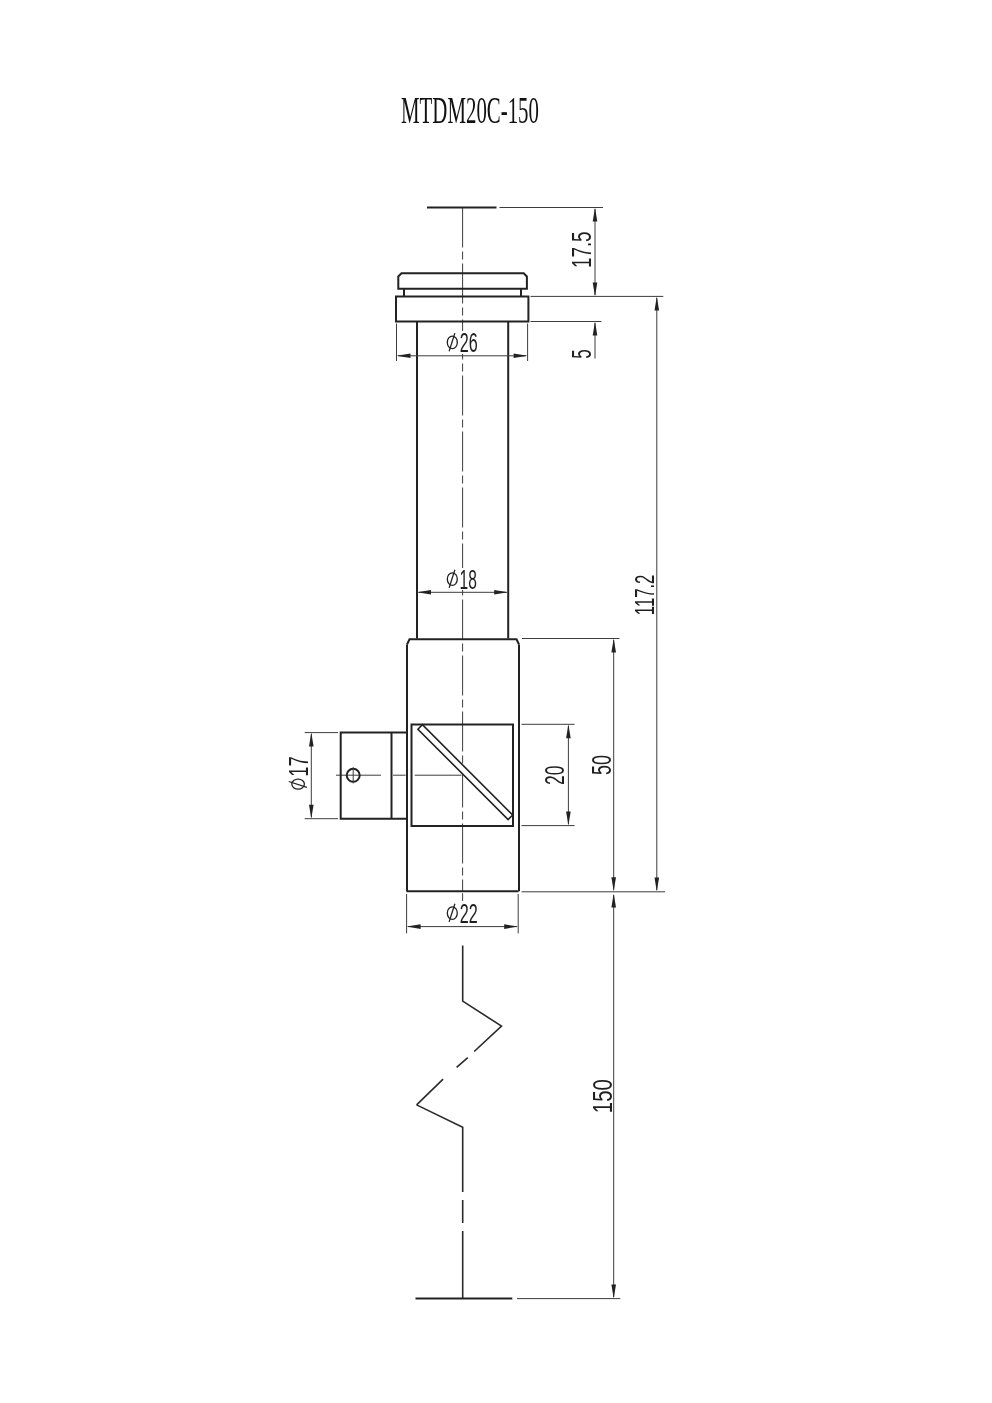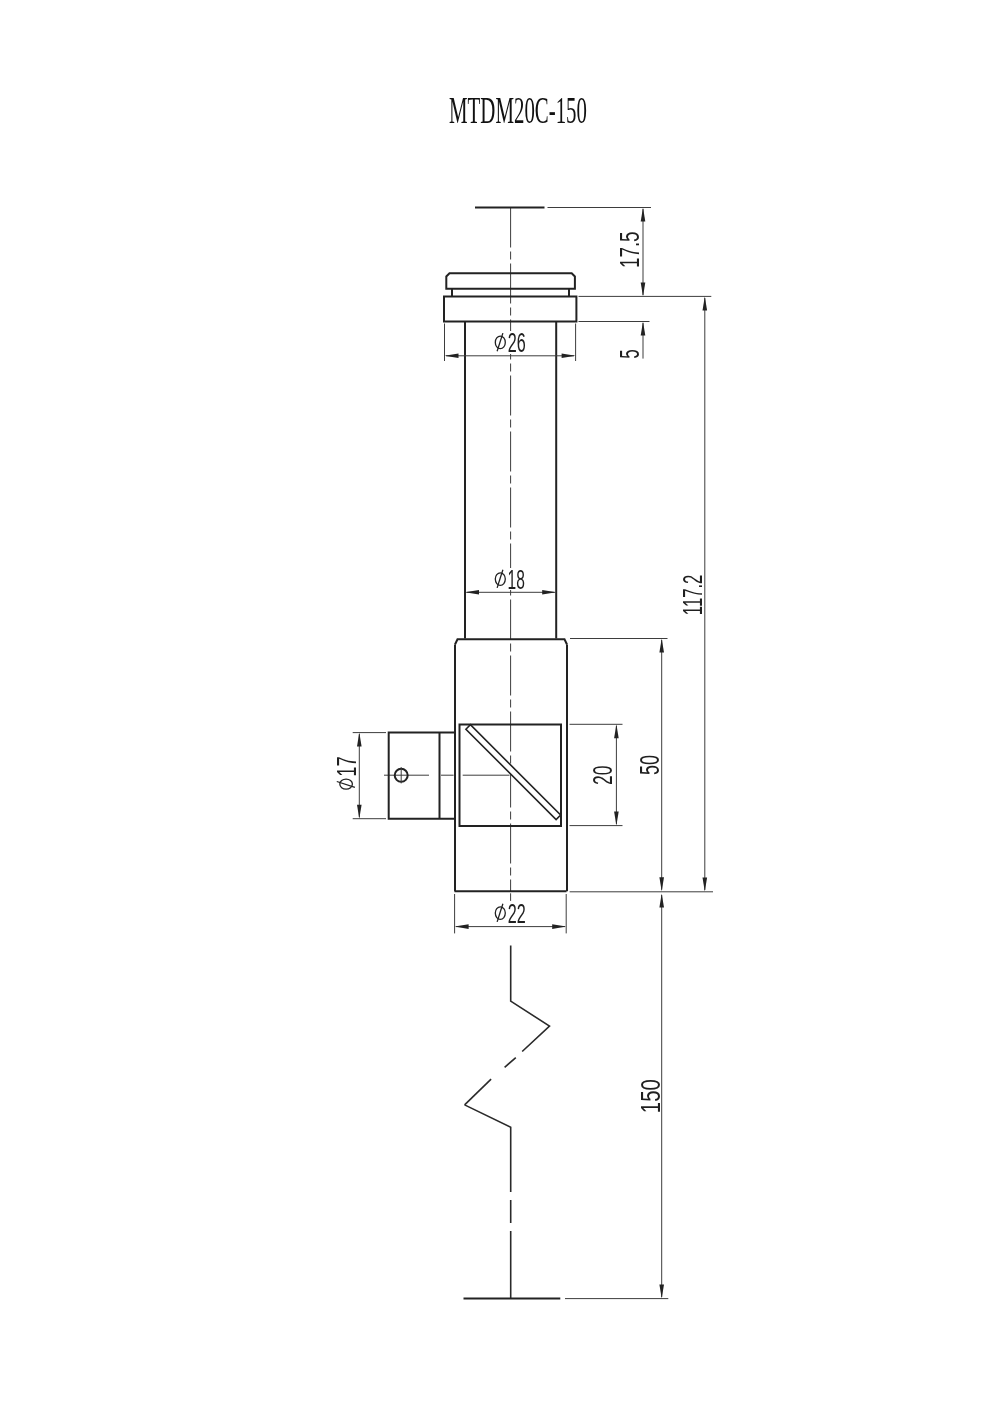--- a/index.html
+++ b/index.html
@@ -1,16 +1,16 @@
 <!DOCTYPE html>
 <html><head>
 <meta charset="utf-8">
 <style>
   html,body{margin:0;padding:0;background:#ffffff;}
-  .page{width:882px;height:1403px;position:relative;background:#ffffff;overflow:hidden;margin-left:48px;}
+  .page{width:882px;height:1403px;position:relative;background:#ffffff;overflow:hidden;}
   svg{display:block;}
   text{font-family:"Liberation Sans",sans-serif;fill:#1f1f1f;}
   .ttl{font-family:"Liberation Serif",serif;fill:#111111;}
 </style>
 </head>
 <body>
 <div class="page">
 <svg width="992" height="1403" viewBox="0 0 992 1403" xmlns="http://www.w3.org/2000/svg">
 
 <rect x="0" y="0" width="992" height="1403" fill="#ffffff"></rect>

